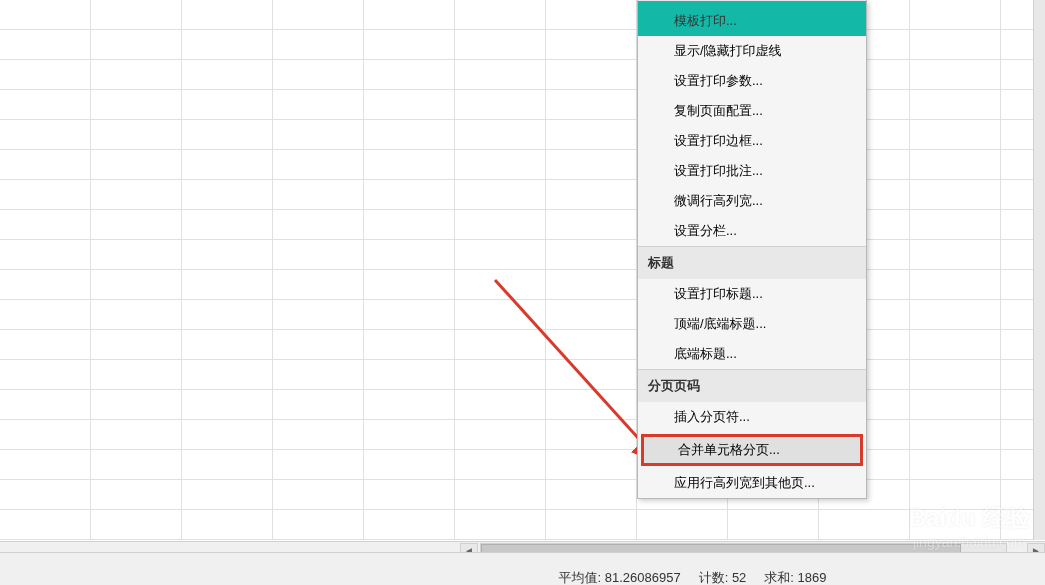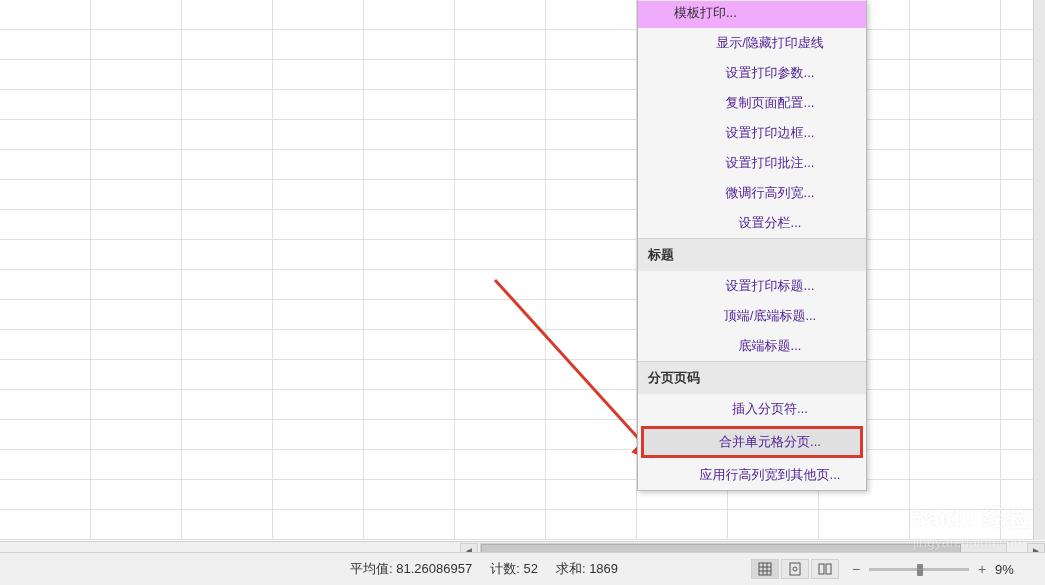--- a/index.html
+++ b/index.html
@@ -47,42 +47,41 @@
       top: 0;
       left: 637px;
       width: 230px;
       background: #f5f5f5;
       border: 1px solid #b8b8b8;
       border-top: none;
       box-shadow: 2px 2px 5px rgba(0,0,0,0.2);
       z-index: 100;
     }
     .menu-top-item {
-      padding: 3px 0 6px 36px;
-      background: #f0abfc;
+      padding: 11px 0 6px 36px;
+      background: #14b8a6;
       font-size: 13px;
       color: #333;
       cursor: pointer;
       border-top: 1px solid #e8e8e8;
     }
     .menu-section-header {
       padding: 7px 10px;
       background: #e8e8e8;
       font-size: 13px;
       font-weight: bold;
       color: #333;
       border-top: 1px solid #d0d0d0;
     }
     .menu-item {
       padding: 6px 0 6px 36px;
       background: #f5f5f5;
       font-size: 13px;
-      color: #4c1d95;
+      color: #000000;
       cursor: pointer;
-      text-align: center;
     }
     .menu-item.highlighted {
       background: #e0e0e0;
       outline: 3px solid #d83a2c;
       outline-offset: -2px;
       position: relative;
       margin: 3px 4px;
     }
     .red-arrow {
       position: absolute;
@@ -144,20 +143,21 @@
       left: 0;
       right: 0;
       height: 26px;
       background: #f0f0f0;
       border-top: 1px solid #d0d0d0;
       display: flex;
       align-items: center;
       padding: 16px 10px;
       font-size: 13px;
       color: #333;
+      flex-direction: column;
     }
     .status-section {
       display: flex;
       gap: 18px;
       margin-left: 340px;
     }
     .status-item {
       white-space: nowrap;
     }
     .view-buttons {

